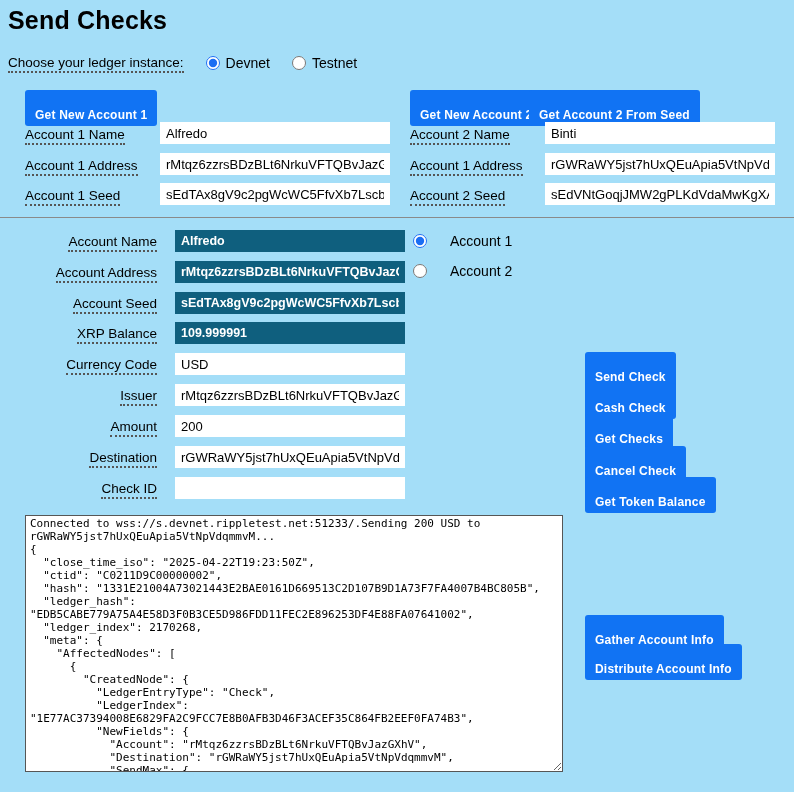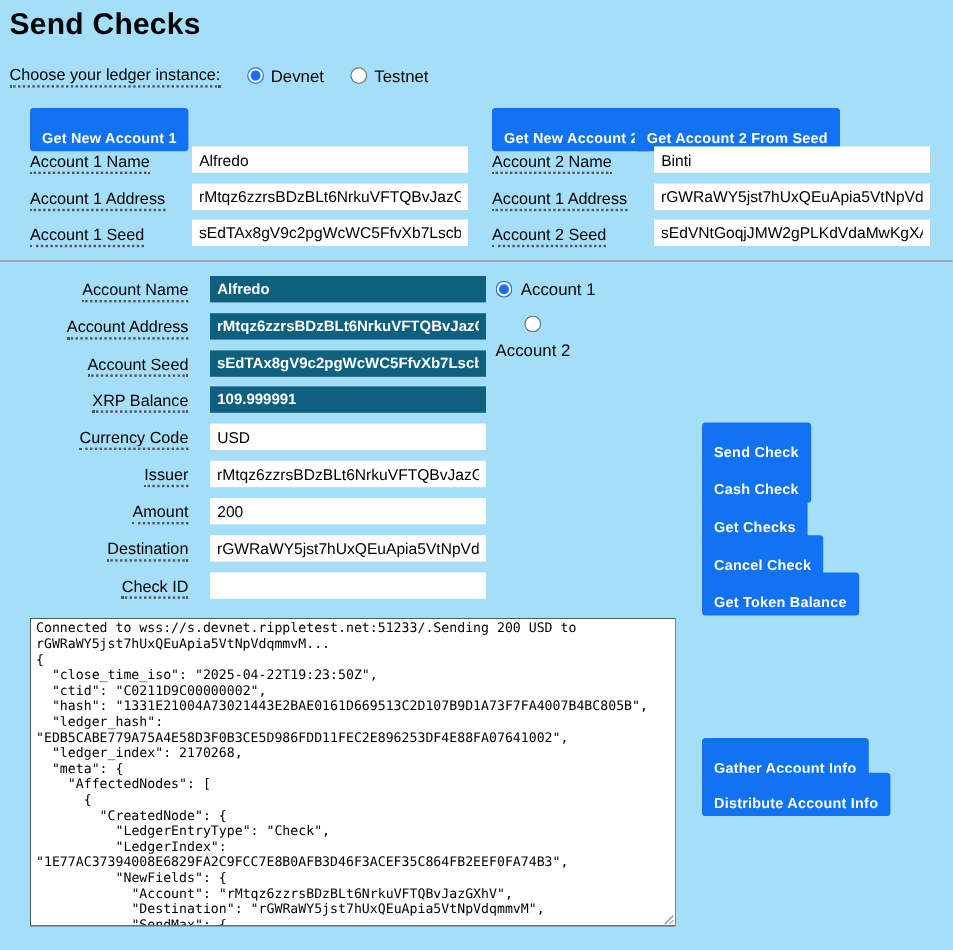--- a/index.html
+++ b/index.html
@@ -23,21 +23,21 @@
 
   .flabel { position:absolute; font-size:13.5px; white-space:nowrap; }
   .midlabel { position:absolute; left:0; width:157px; text-align:right; font-size:13.5px; white-space:nowrap; }
 
   .tinput {
     position:absolute; width:230px; height:22px; box-sizing:border-box; border:none; outline:none;
     background:#fff; font-family:"Liberation Sans", sans-serif; font-size:13px; color:#000; padding:0 6px;
   }
   .tinput.dark { background:#0f5f7e; color:#fff; font-weight:700; font-size:12.5px; }
 
-  .radio-opt { position:absolute; display:flex; align-items:center; gap:7px; font-size:14px; }
+  .radio-opt { position:absolute; display:flex; align-items:center; gap:23px; font-size:14px; }
 
   hr.divider { position:absolute; left:0; top:217px; width:794px; margin:0; border:none; border-top:1px solid #8a8a8a; }
 
   textarea.results {
     position:absolute; left:25px; top:515px; width:538px; height:257px; box-sizing:border-box;
     background:#fff; border:1px solid #565656; color:#000; resize:both;
     font-family:"DejaVu Sans Mono", monospace; font-size:11px; line-height:13px; padding:1px 4px;
     white-space:pre-wrap; overflow-wrap:break-word; outline:none;
   }
 
@@ -59,21 +59,21 @@
   .lab-addr { top:265px; } .in-addr { left:175px; top:261px; }
   .lab-seed { top:296px; } .in-seed { left:175px; top:292px; }
   .lab-bal  { top:326px; } .in-bal  { left:175px; top:322px; }
   .lab-cur  { top:357px; } .in-cur  { left:175px; top:353px; }
   .lab-iss  { top:388px; } .in-iss  { left:175px; top:384px; }
   .lab-amt  { top:419px; } .in-amt  { left:175px; top:415px; }
   .lab-dst  { top:450px; } .in-dst  { left:175px; top:446px; }
   .lab-cid  { top:481px; } .in-cid  { left:175px; top:477px; }
 
   .opt-acct1 { left:413px; top:233px; }
-  .opt-acct2 { left:413px; top:263px;flex-direction:column; }
+  .opt-acct2 { left:413px; top:263px; }
 
   .btn-send   { left:585px; top:352px; }
   .btn-cash   { left:585px; top:383px; }
   .btn-getchk { left:585px; top:414px; }
   .btn-cancel { left:585px; top:446px; }
   .btn-tokbal { left:585px; top:477px; }
   .btn-gather { left:585px; top:615px; }
   .btn-dist   { left:585px; top:644px; }
 </style>
 </head>

